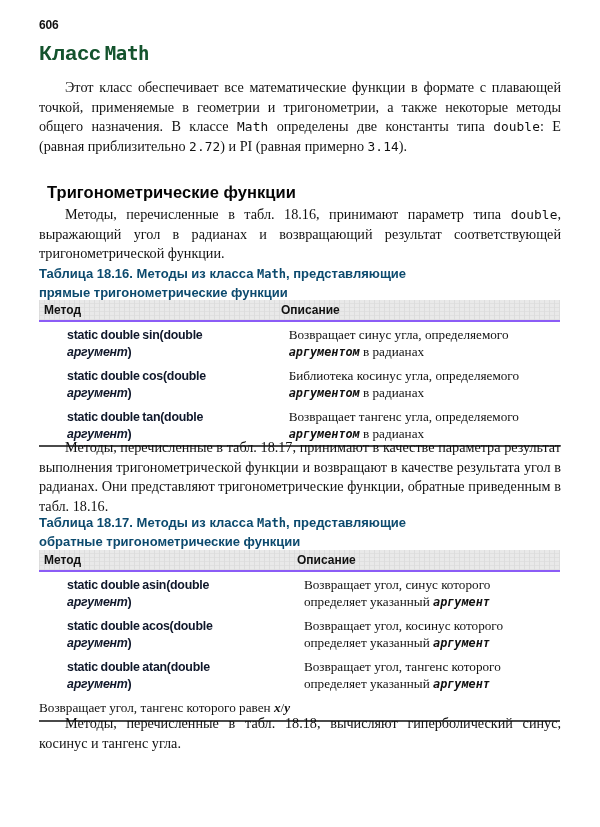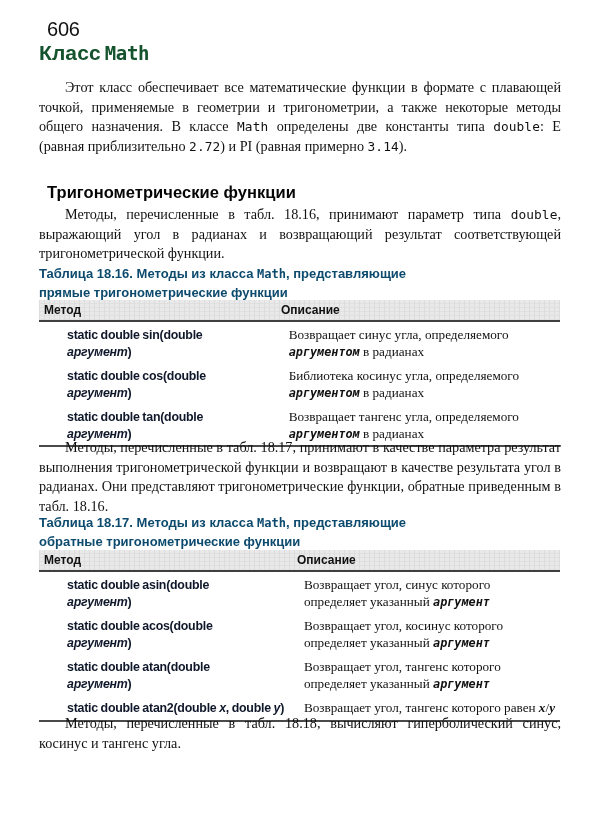--- a/index.html
+++ b/index.html
@@ -28,25 +28,24 @@
     position: absolute;
     top: 18px;
     left: 39px;
     right: 39px;
     display: flex;
     align-items: baseline;
     gap: 28px;
   }
   .folio {
     font-family: "Liberation Sans", "DejaVu Sans", sans-serif;
-    font-weight: normal;
-    font-size: 20px;
+    font-weight: bold;
+    font-size: 12px;
     letter-spacing: -0.2px;
     color: #111;
-    margin-left: 8px;
   }
   .runhead-title {
     font-family: "Liberation Sans", "DejaVu Sans", sans-serif;
     font-size: 12.5px;
     color: #1a1a1a;
     letter-spacing: 0.1px;
   }
 
   
   h1.chapter-title {
@@ -122,21 +121,21 @@
     left: 39px;
     width: 521px;
     border-collapse: collapse;
     table-layout: fixed;
   }
   .tbl-head {
     background: #e9e9e9;
     display: flex;
     align-items: center;
     height: 20px;
-    border-bottom: 2px solid #404040;
+    border-bottom: 2px solid #8b5cf6;
   }
   .tbl-head .th {
     font-family: "Liberation Sans", "DejaVu Sans", sans-serif;
     font-weight: bold;
     font-size: 12px;
     color: #111;
     padding-left: 5px;
     box-sizing: border-box;
   }
   .tbl-rows { }
@@ -303,23 +302,20 @@
       <div class="trow">
         <div class="cell-method" style="width:253px;">
           <span>static double atan(double</span><br><i>аргумент</i><span>)</span>
         </div>
         <div class="cell-desc" style="width:268px;">
           <span>Возвращает угол, тангенс которого определяет указанный </span><b>аргумент</b>
         </div>
       </div>
 
       <div class="trow">
-        <div class="cell-method" style="width:253px;">
-          <span>static double atan2(double </span><i>x</i><span>, double </span><i>y</i><span>)</span>
-        </div>
         <div class="cell-desc" style="width:268px;">
           <span>Возвращает угол, тангенс которого равен </span><span class="ital">x</span><span>/</span><span class="ital">y</span>
         </div>
       </div>
 
     </div>
     <div class="tbl-bottom"></div>
   </div>
 
   <p class="body" style="top:714px;">Методы, перечисленные в табл. 18.18, вычисляют гиперболический синус, косинус и тангенс угла.</p>

